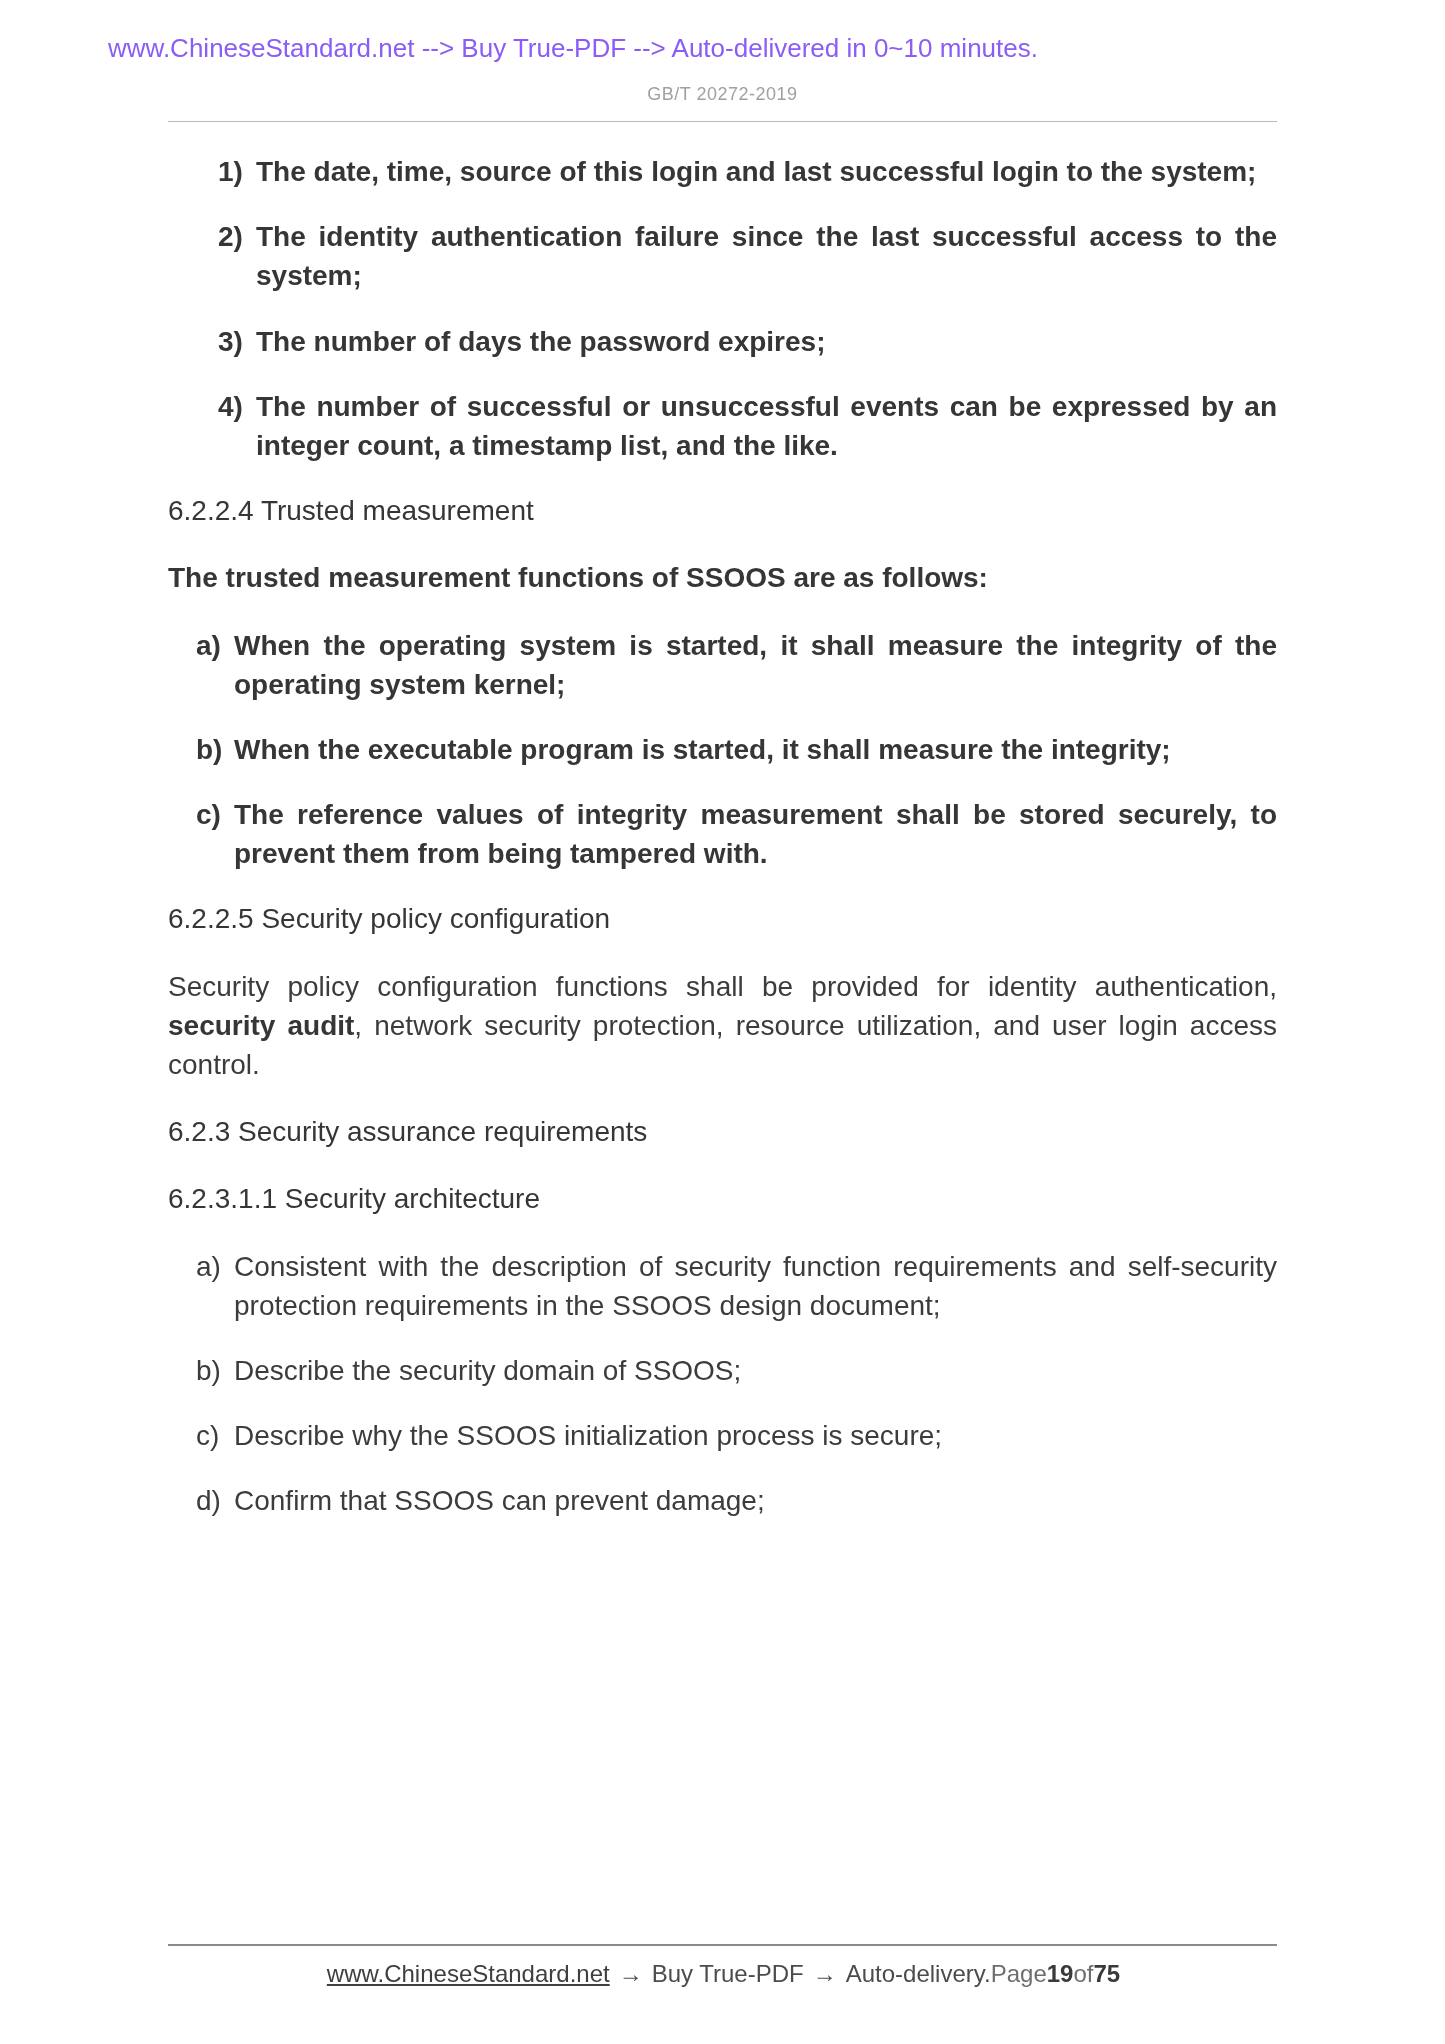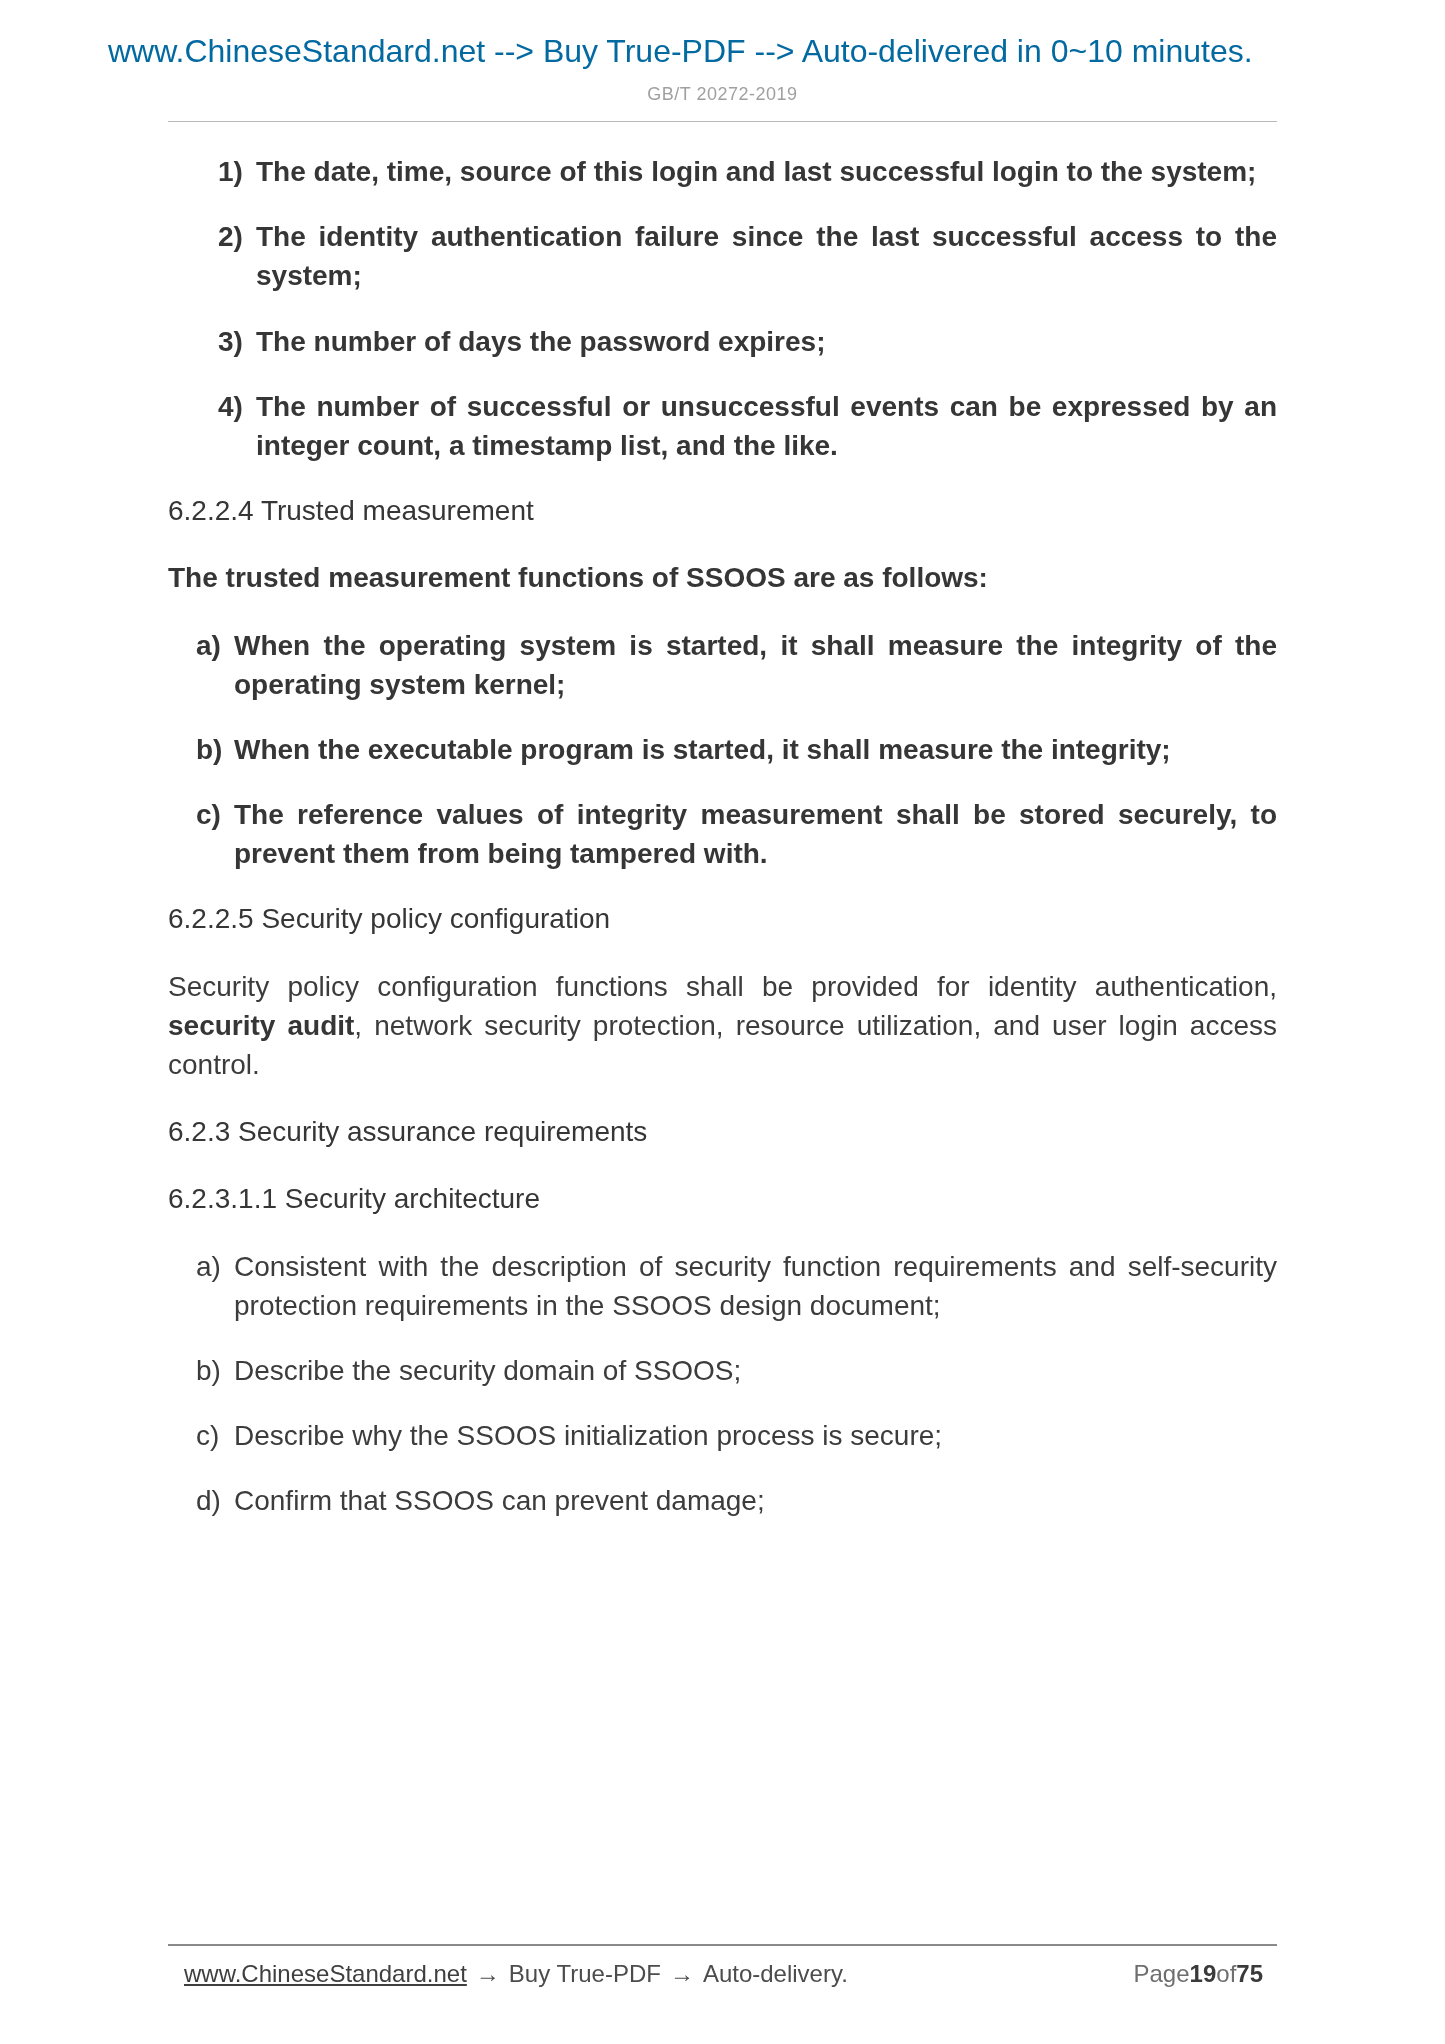--- a/index.html
+++ b/index.html
@@ -12,22 +12,22 @@
     height: 2044px;
     background: #ffffff;
     margin: 0 auto;
     overflow: hidden;
   }
 
   .banner {
     position: absolute;
     top: 33px;
     left: 108px;
-    font-size: 32px;
-    color: #0369a1;
+    font-size: 26px;
+    color: #8b5cf6;
     white-space: nowrap;
   }
 
   .doc-num {
     position: absolute;
     top: 84px;
     left: 168px;
     width: 1109px;
     text-align: center;
     font-size: 18px;
@@ -77,21 +77,21 @@
     left: 168px;
     bottom: 56px;
     width: 1109px;
   }
   .footer-rule {
     border-top: 2px solid #8a8a8a;
     margin-bottom: 14px;
   }
   .footer-row {
     display: flex;
-    justify-content: space-between;
+    justify-content: center;
     align-items: baseline;
     font-size: 24px;
     color: #4c4c4c;
     padding: 0 14px 0 16px;
   }
   .footer-left { display: flex; gap: 9px; align-items: baseline; }
   .footer-right { display: flex; align-items: baseline; }
   .flink { text-decoration: underline; color: #3f3f3f; cursor: pointer; }
   .farrow { color: #4c4c4c; }
   .fmut { color: #6e6e6e; }

